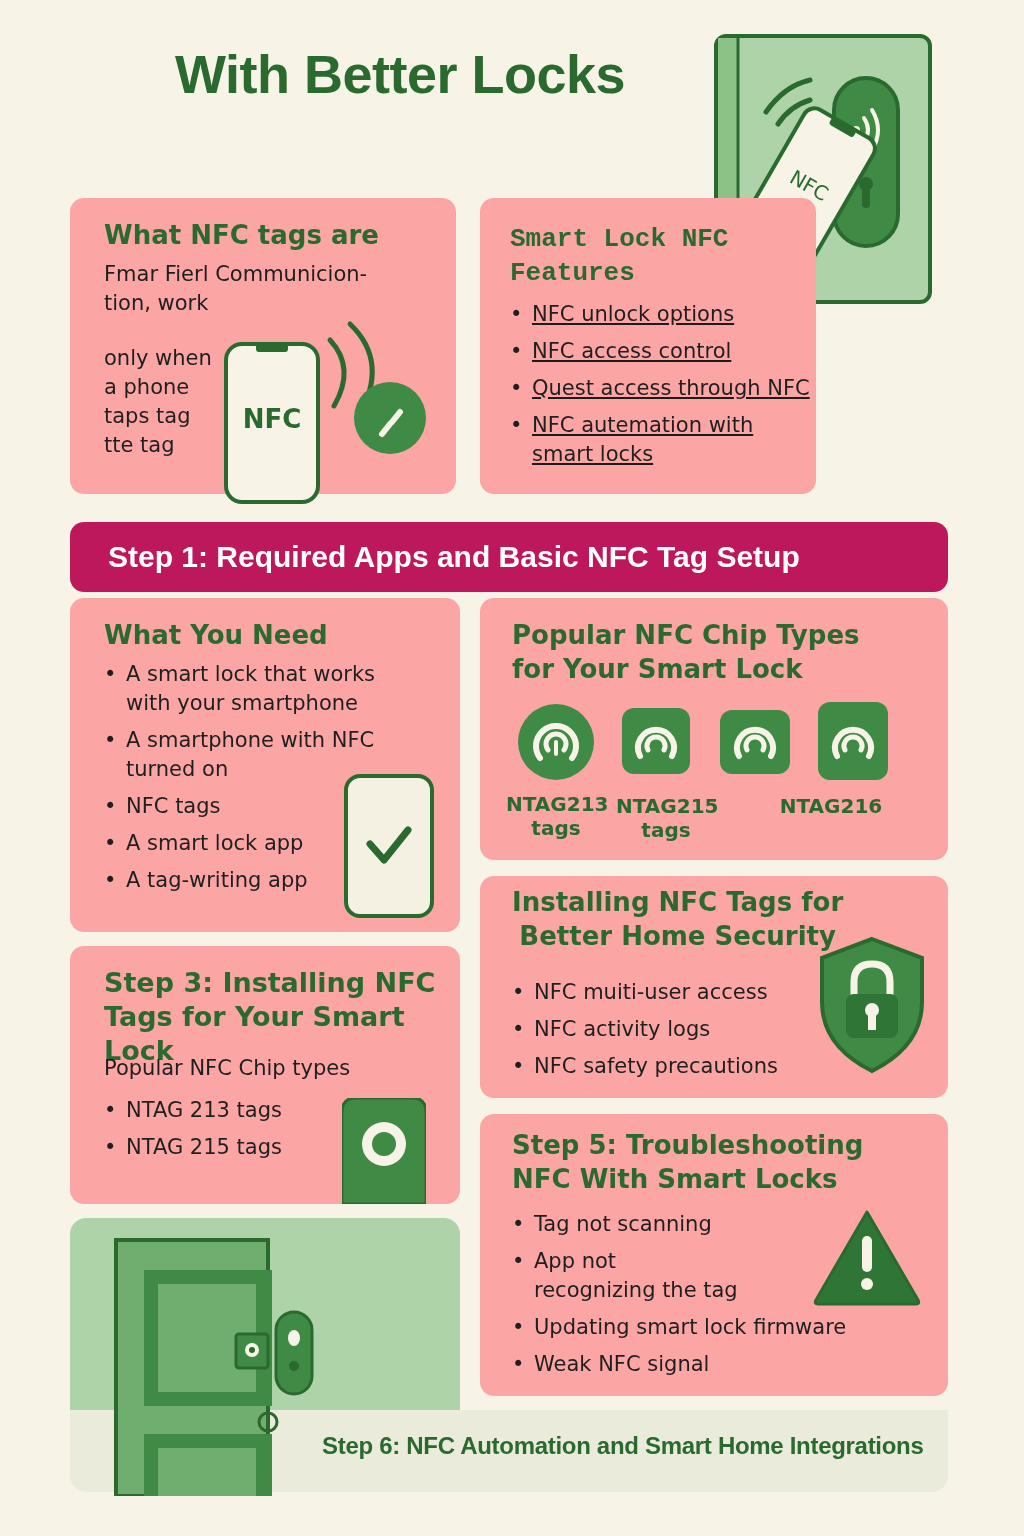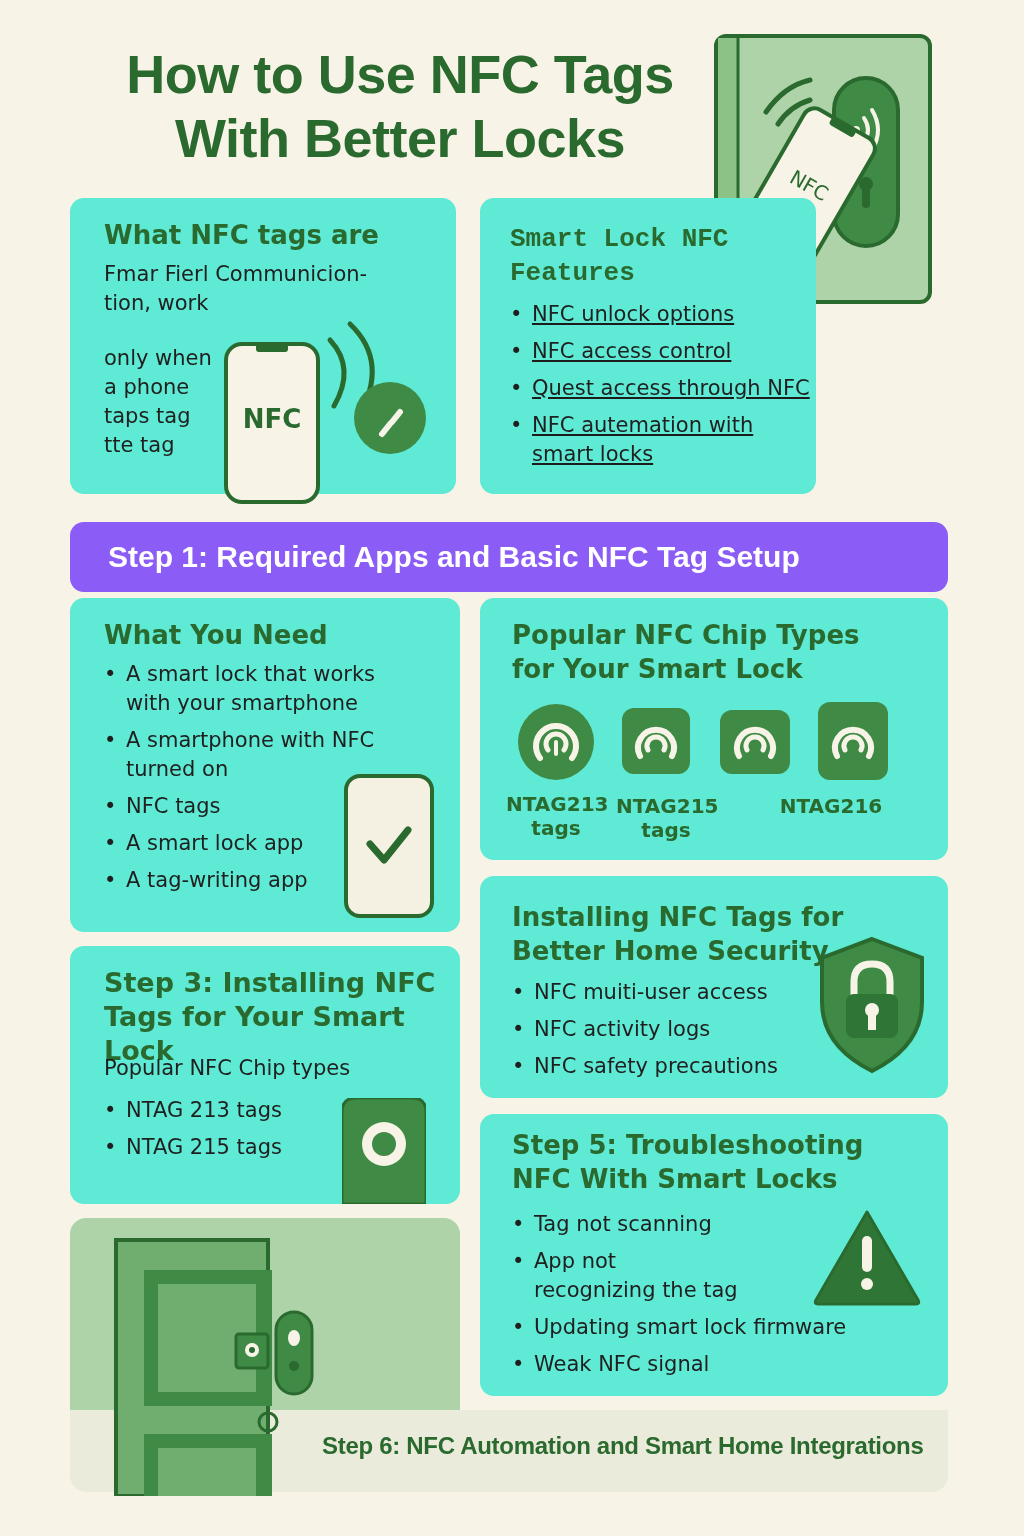--- a/index.html
+++ b/index.html
@@ -14,60 +14,59 @@
   .abs { position: absolute; }
   .title {
     left: 60px; top: 42px; width: 680px;
     text-align: center;
     font-family: "Liberation Sans", sans-serif;
     font-weight: bold; font-size: 54px; line-height: 64px;
     color: #2a6a2f; letter-spacing: -0.5px;
   }
   .card {
     position: absolute;
-    background: #5eead4;
+    background: #fca5a5;
     border-radius: 14px;
   }
   .h {
     font-family: "DejaVu Sans", sans-serif;
     font-weight: bold; color: #2a6a2f;
     font-size: 26px; line-height: 34px;
   }
   .body-text { font-size: 21px; line-height: 29px; color: #1f1f1f; }
   ul.bl { list-style: none; }
   ul.bl li {
     position: relative; padding-left: 22px;
     font-size: 21px; line-height: 29px; margin-bottom: 8px; color: #1f1f1f;
   }
   ul.bl li::before {
     content: "•"; position: absolute; left: 0; top: 0; color: #1f1f1f;
   }
   .banner {
     left: 70px; top: 522px; width: 878px; height: 70px;
-    background: #8b5cf6; border-radius: 14px;
+    background: #be185d; border-radius: 14px;
     display: flex; align-items: center; padding-left: 38px;
     color: #ffffff; font-weight: bold; font-size: 30px;
     font-family: "Liberation Sans", sans-serif;
   }
   .chip-label {
     font-weight: bold; color: #2a6a2f; font-size: 20px; line-height: 24px; text-align: center;
     position: absolute;
   }
   .step6 {
     position: absolute; left: 322px; top: 1432px;
     font-size: 24px; color: #2a6a2f; font-weight: bold;
     font-family: "Liberation Sans", sans-serif;
     letter-spacing: -0.3px;
   }
 </style>
 </head>
 <body>
 
 <div class="abs title">
-  <div>How to Use NFC Tags</div>
   <div>With Better Locks</div>
 </div>
 
 <div class="abs" style="left:714px; top:34px; width:218px; height:270px;">
   <svg width="218" height="270" viewBox="0 0 218 270">
     <rect x="2" y="2" width="214" height="266" rx="10" fill="#aed3a8" stroke="#2a6a2f" stroke-width="4"></rect>
     <rect x="4" y="4" width="20" height="262" fill="#8cc286"></rect>
     <line x1="24" y1="4" x2="24" y2="266" stroke="#2a6a2f" stroke-width="3"></line>
     <rect x="120" y="44" width="64" height="168" rx="32" fill="#3f8a45" stroke="#2a6a2f" stroke-width="4"></rect>
     <circle cx="142" cy="96" r="4" fill="#f7f4e7"></circle>
@@ -193,21 +192,21 @@
     <li>NTAG 215 tags</li>
   </ul>
   <svg class="abs" style="left:272px; top:152px;" width="84" height="106" viewBox="0 0 84 106">
     <path d="M0 14 Q0 0 14 0 L70 0 Q84 0 84 14 L84 106 L0 106 Z" fill="#3f8a45" stroke="#2a6a2f" stroke-width="3"></path>
     <circle cx="42" cy="46" r="22" fill="#f7f4e7"></circle>
     <circle cx="42" cy="46" r="12" fill="#3f8a45"></circle>
   </svg>
 </div>
 
 <div class="card" style="left:480px; top:876px; width:468px; height:222px;">
-  <div class="h abs" style="left:32px; top:24px;">
+  <div class="h abs" style="left:32px; top:9px;text-align:center;">
     <div>Installing NFC Tags for</div>
     <div>Better Home Security</div>
   </div>
   <ul class="bl abs" style="left:32px; top:102px; width:310px;">
     <li>NFC muiti-user access</li>
     <li>NFC activity logs</li>
     <li>NFC safety precautions</li>
   </ul>
   <svg class="abs" style="left:338px; top:60px;" width="108" height="138" viewBox="0 0 108 138">
     <path d="M54 3 L104 22 L104 66 Q104 110 54 135 Q4 110 4 66 L4 22 Z" fill="#3f8a45" stroke="#2a6a2f" stroke-width="4"></path>

